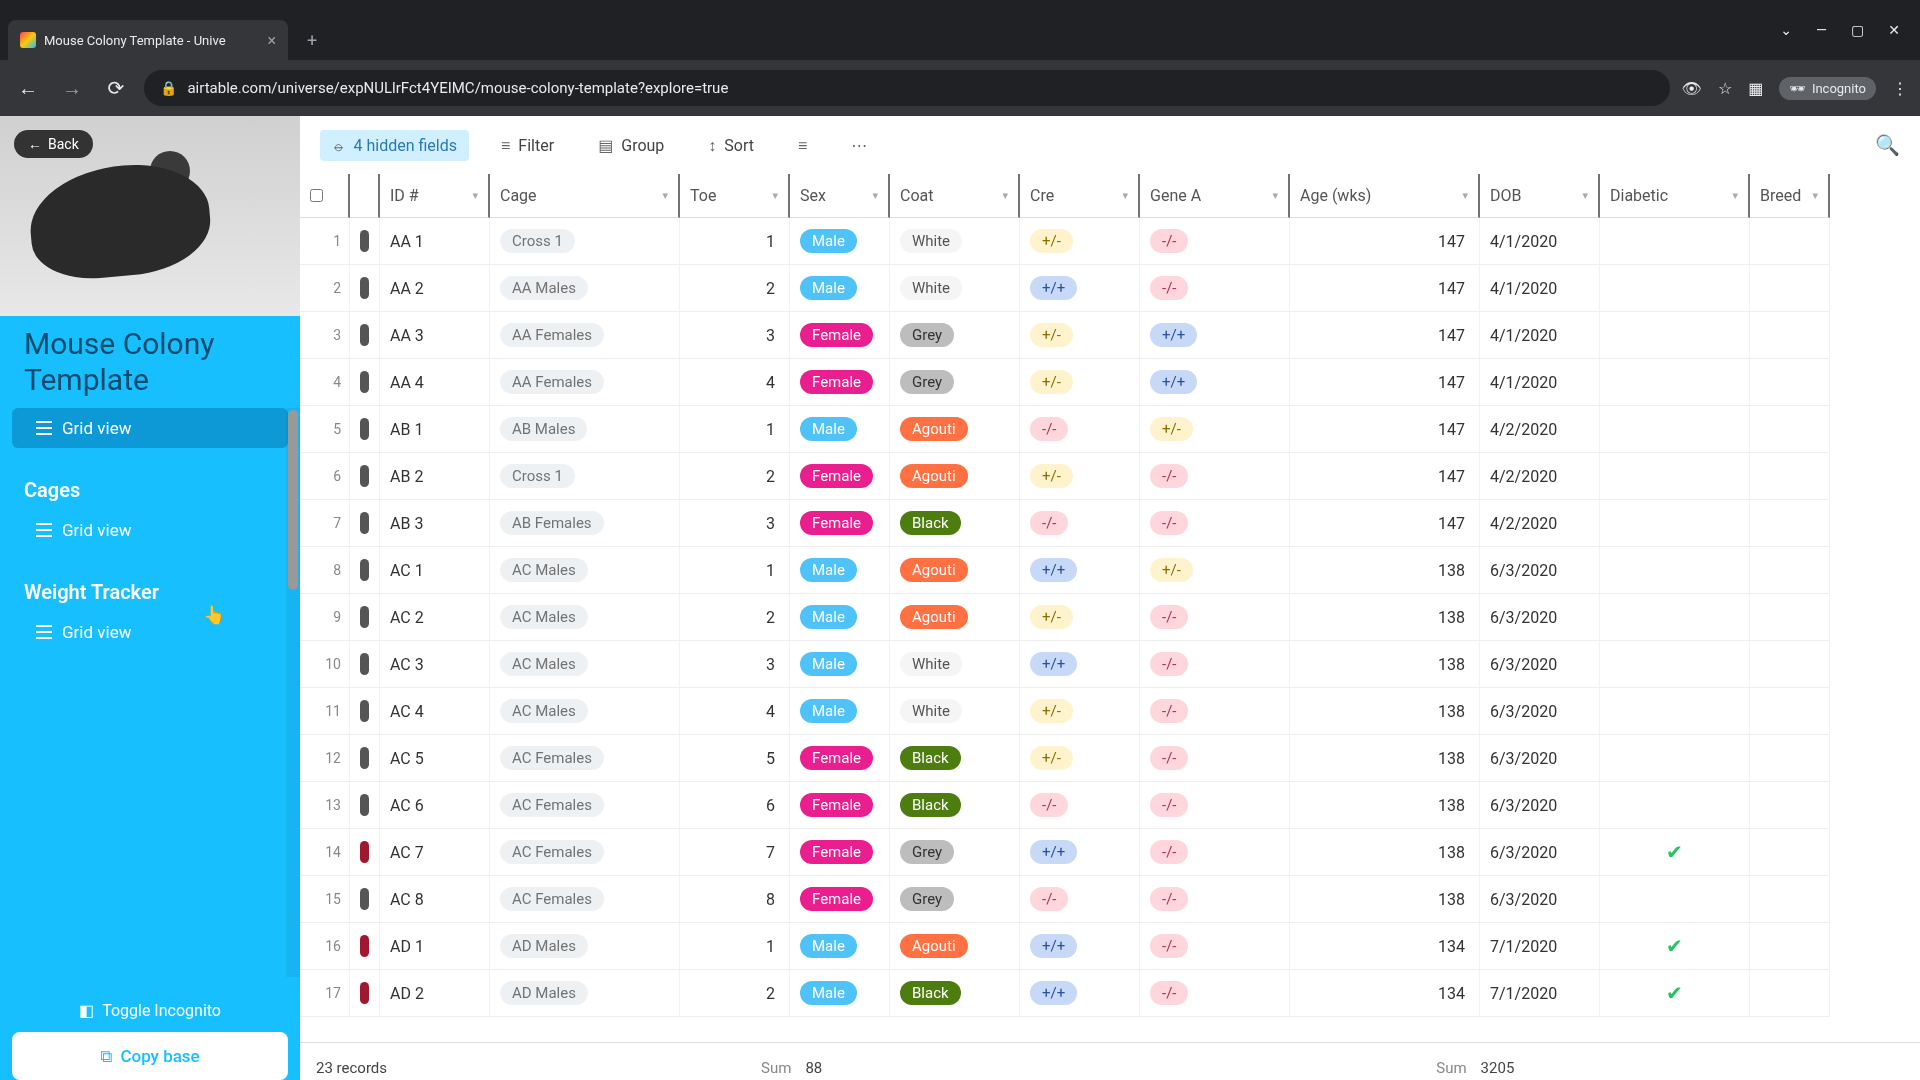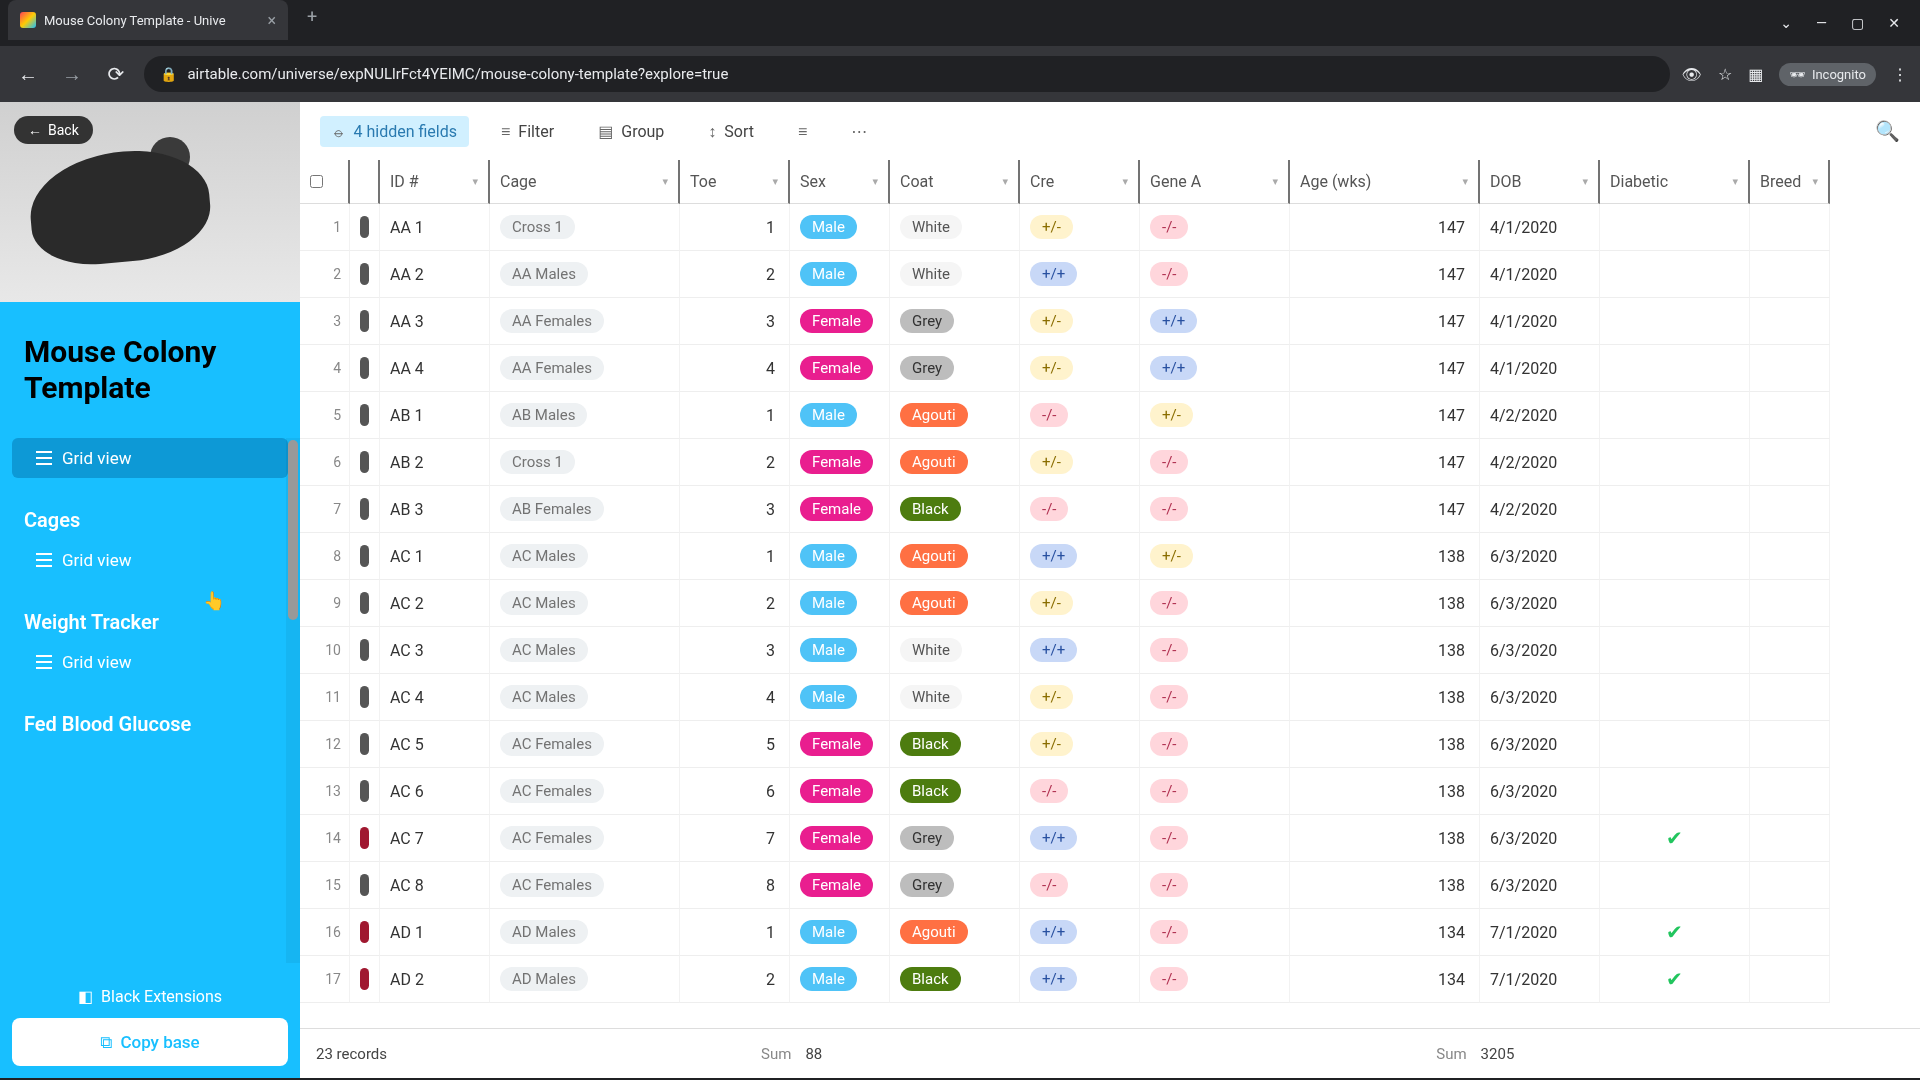--- a/index.html
+++ b/index.html
@@ -1,37 +1,37 @@
 <!DOCTYPE html>
 <html><head>
 <meta charset="utf-8">
 <style>
 *{box-sizing:border-box;margin:0;padding:0;font-family:-apple-system,BlinkMacSystemFont,"Segoe UI",Roboto,sans-serif}
 body{width:1920px;height:1080px;overflow:hidden;background:#202124;transform-origin:top left}
-.chrome-top{height:46px;background:#202124;display:flex;}
+.chrome-top{height:60px;background:#202124;display:flex;align-items:flex-end}
 .tab{background:#35363a;color:#e8eaed;height:40px;width:280px;margin-left:8px;border-radius:8px 8px 0 0;display:flex;align-items:center;padding:0 12px;font-size:13px;gap:8px}
 .tab-favicon{width:16px;height:16px;background:linear-gradient(135deg,#ff4154,#ffcb05,#18bfff);border-radius:3px}
 .tab-close{margin-left:auto;color:#9aa0a6;font-size:16px;cursor:pointer}
 .new-tab{color:#9aa0a6;width:32px;height:32px;display:flex;align-items:center;justify-content:center;margin-left:8px;margin-bottom:4px;font-size:18px;cursor:pointer}
 .win-controls{margin-left:auto;display:flex;gap:24px;padding-right:20px;color:#e8eaed;align-self:center}
 .win-controls span{cursor:pointer;font-size:14px}
 .addr-bar{height:56px;background:#35363a;display:flex;align-items:center;padding:0 12px;gap:12px}
 .nav-btn{color:#9aa0a6;width:32px;height:32px;display:flex;align-items:center;justify-content:center;font-size:20px;cursor:pointer;border-radius:50%}
 .nav-btn.enabled{color:#e8eaed}
 .url-box{flex:1;background:#202124;border-radius:20px;height:36px;display:flex;align-items:center;padding:0 16px;gap:10px;color:#e8eaed;font-size:15px}
 .lock{color:#9aa0a6;font-size:14px}
 .right-icons{display:flex;gap:16px;align-items:center;color:#e8eaed}
 .incognito-badge{background:#5f6368;padding:4px 10px;border-radius:14px;font-size:13px;display:flex;align-items:center;gap:6px}
 .app{height:calc(1080px - 104px);display:flex;background:#fff;position:relative}
 .back-pill{position:absolute;top:14px;left:14px;background:#333;color:#fff;padding:6px 14px;border-radius:16px;font-size:14px;display:flex;align-items:center;gap:6px;z-index:5;cursor:pointer}
 .sidebar{width:300px;background:#18bfff;display:flex;flex-direction:column;position:relative}
 .mouse-img{height:200px;background:linear-gradient(180deg,#d0d0d0,#e8e8e8);position:relative;overflow:hidden}
 .mouse-shape{position:absolute;width:180px;height:110px;background:#2a2a2a;border-radius:60% 50% 50% 40%;top:50px;left:30px;transform:rotate(-5deg)}
 .mouse-ear{position:absolute;width:40px;height:40px;background:#3a3a3a;border-radius:50%;top:35px;left:150px}
-.side-title{color:#000000;font-size:30px;font-weight:700;padding:32px 24px;line-height:1.2}
+.side-title{color:#0c4a6e;font-size:30px;font-weight:400;padding:10px 24px;line-height:1.2}
 .side-sections{flex:1;overflow-y:auto;position:relative}
 .side-scroll{position:absolute;right:0;top:0;width:14px;height:100%;background:rgba(0,0,0,.05)}
 .side-thumb{width:10px;background:#999;margin:2px;border-radius:5px;height:180px}
 .side-section{padding:0 0 16px}
 .side-sec-title{color:#fff;font-size:20px;font-weight:600;padding:14px 24px 8px}
 .side-view{display:flex;align-items:center;gap:10px;padding:10px 24px;color:#fff;font-size:17px;cursor:pointer;margin:0 12px;border-radius:6px}
 .side-view.active{background:#0d99d6}
 .grid-icon{display:inline-block;width:16px;height:14px}
 .grid-icon::before{content:"";display:block;width:16px;height:14px;background:linear-gradient(#fff,#fff) 0 0/16px 2px no-repeat,linear-gradient(#fff,#fff) 0 6px/16px 2px no-repeat,linear-gradient(#fff,#fff) 0 12px/16px 2px no-repeat}
 .side-footer{padding:12px}
@@ -137,28 +137,25 @@
             <span>Grid view</span>
           </div>
         </div>
         <div class="side-section">
           <div class="side-sec-title">Weight Tracker</div>
           <div class="side-view">
             <span class="grid-icon"></span>
             <span>Grid view</span>
           </div>
         </div>
-        <div class="side-section">
-          <div class="side-sec-title">Fed Blood Glucose</div>
-        </div>
       </div>
     <div class="side-footer">
       <div class="toggle-ext">
         <span>◧</span>
-        <span>Black Extensions</span>
+        <span>Toggle Incognito</span>
       </div>
       <div class="copy-base">
         <span>⧉</span>
         <span>Copy base</span>
       </div>
     </div>
   </div>
 
   <div class="main">
     <div class="toolbar">

